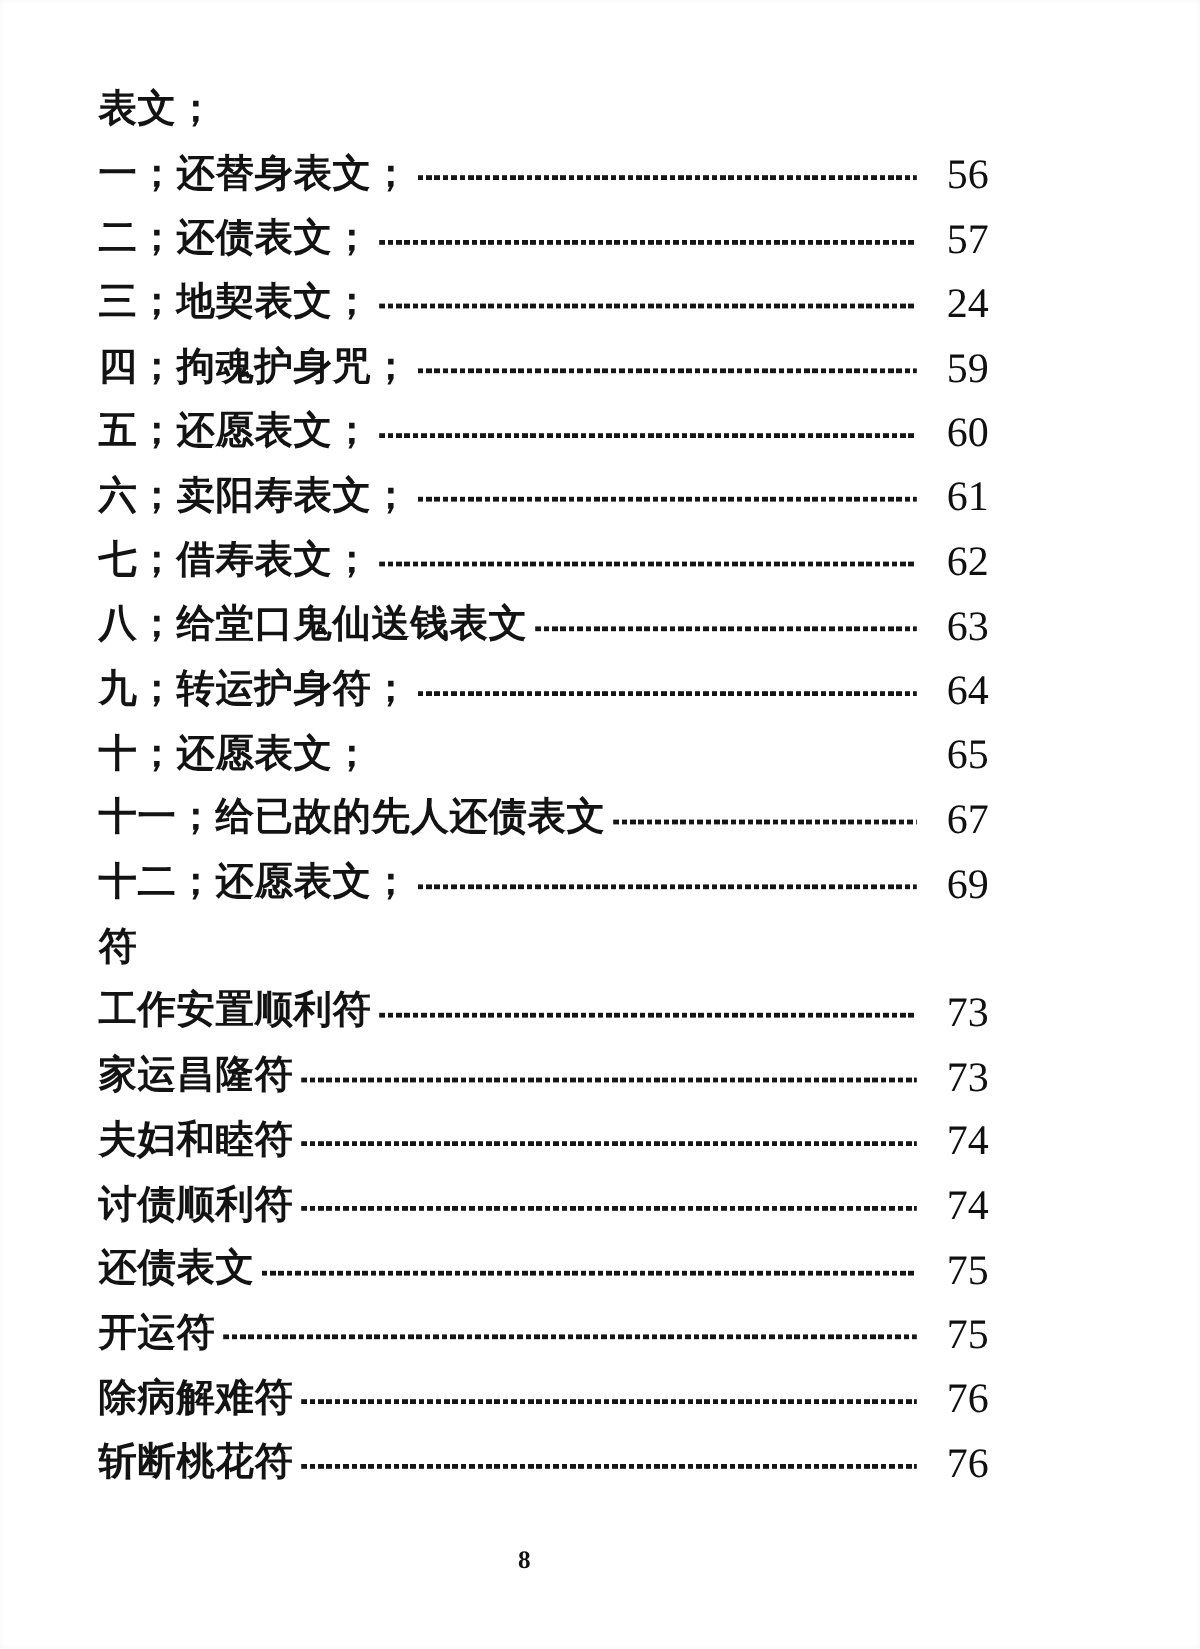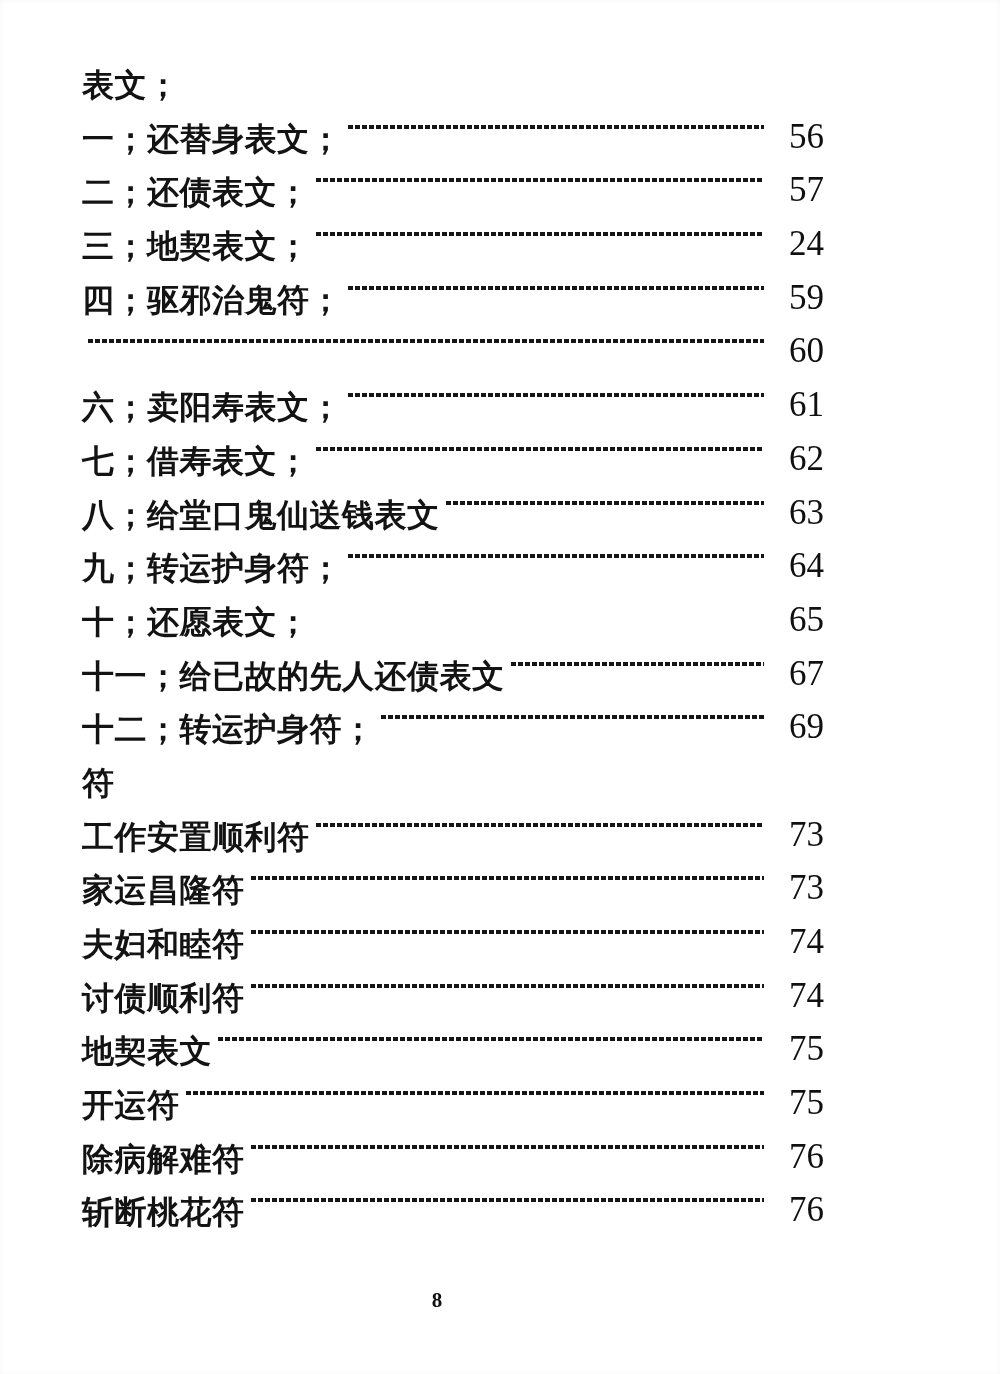--- a/index.html
+++ b/index.html
@@ -17,21 +17,21 @@
     box-shadow: inset 0 0 6px rgba(0,0,0,0.04);
   }
   .content {
     position: absolute;
     left: 82px;
     top: 64px;
     width: 742px;
   }
   .row {
     display: flex;
-    align-items: flex-start;
+    align-items: center;
     height: 53.7px;
   }
   .heading-label,
   .label {
     font-size: 32px;
     font-weight: 700;
     color: #131313;
     white-space: nowrap;
     letter-spacing: 0.5px;
   }
@@ -85,25 +85,26 @@
       <span class="label">二；还债表文；</span>
       <span class="leader"></span>
       <span class="pagenum">57</span>
     </div>
     <div class="row">
       <span class="label">三；地契表文；</span>
       <span class="leader"></span>
       <span class="pagenum">24</span>
     </div>
     <div class="row">
-      <span class="label">四；驱邪治鬼符；</span>
+      <span class="label">四；拘魂护身咒；</span>
       <span class="leader"></span>
       <span class="pagenum">59</span>
     </div>
     <div class="row">
+      <span class="label">五；还愿表文；</span>
       <span class="leader"></span>
       <span class="pagenum">60</span>
     </div>
     <div class="row">
       <span class="label">六；卖阳寿表文；</span>
       <span class="leader"></span>
       <span class="pagenum">61</span>
     </div>
     <div class="row">
       <span class="label">七；借寿表文；</span>
@@ -124,21 +125,21 @@
       <span class="label">十；还愿表文；</span>
       <span class="leader"></span>
       <span class="pagenum">65</span>
     </div>
     <div class="row">
       <span class="label">十一；给已故的先人还债表文</span>
       <span class="leader"></span>
       <span class="pagenum">67</span>
     </div>
     <div class="row">
-      <span class="label">十二；转运护身符；</span>
+      <span class="label">十二；还愿表文；</span>
       <span class="leader"></span>
       <span class="pagenum">69</span>
     </div>
 
     <div class="row">
       <span class="heading-label">符</span>
     </div>
 
     <div class="row">
       <span class="label">工作安置顺利符</span>
@@ -154,21 +155,21 @@
       <span class="label">夫妇和睦符</span>
       <span class="leader"></span>
       <span class="pagenum">74</span>
     </div>
     <div class="row">
       <span class="label">讨债顺利符</span>
       <span class="leader"></span>
       <span class="pagenum">74</span>
     </div>
     <div class="row">
-      <span class="label">地契表文</span>
+      <span class="label">还债表文</span>
       <span class="leader"></span>
       <span class="pagenum">75</span>
     </div>
     <div class="row">
       <span class="label">开运符</span>
       <span class="leader"></span>
       <span class="pagenum">75</span>
     </div>
     <div class="row">
       <span class="label">除病解难符</span>

